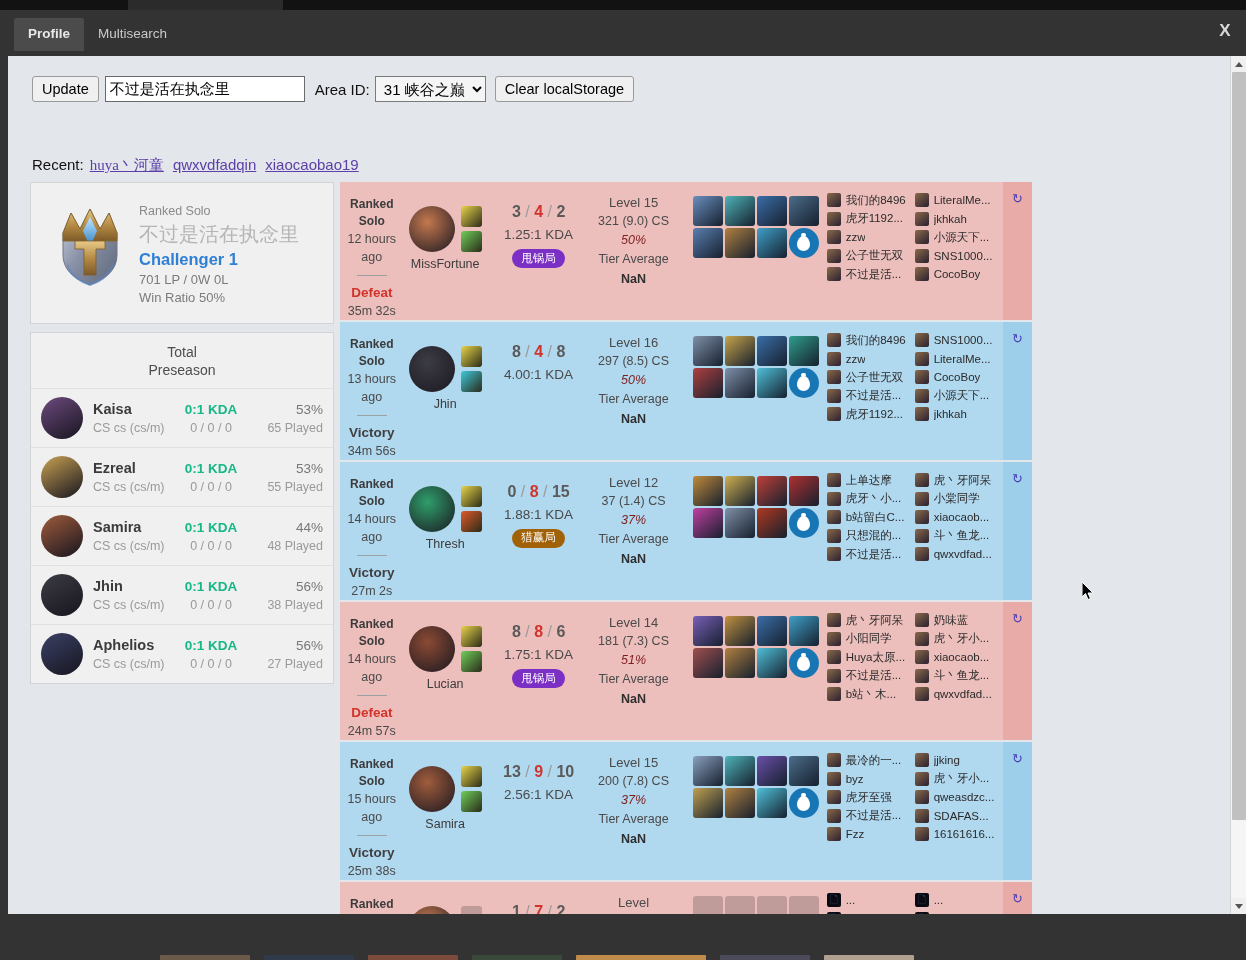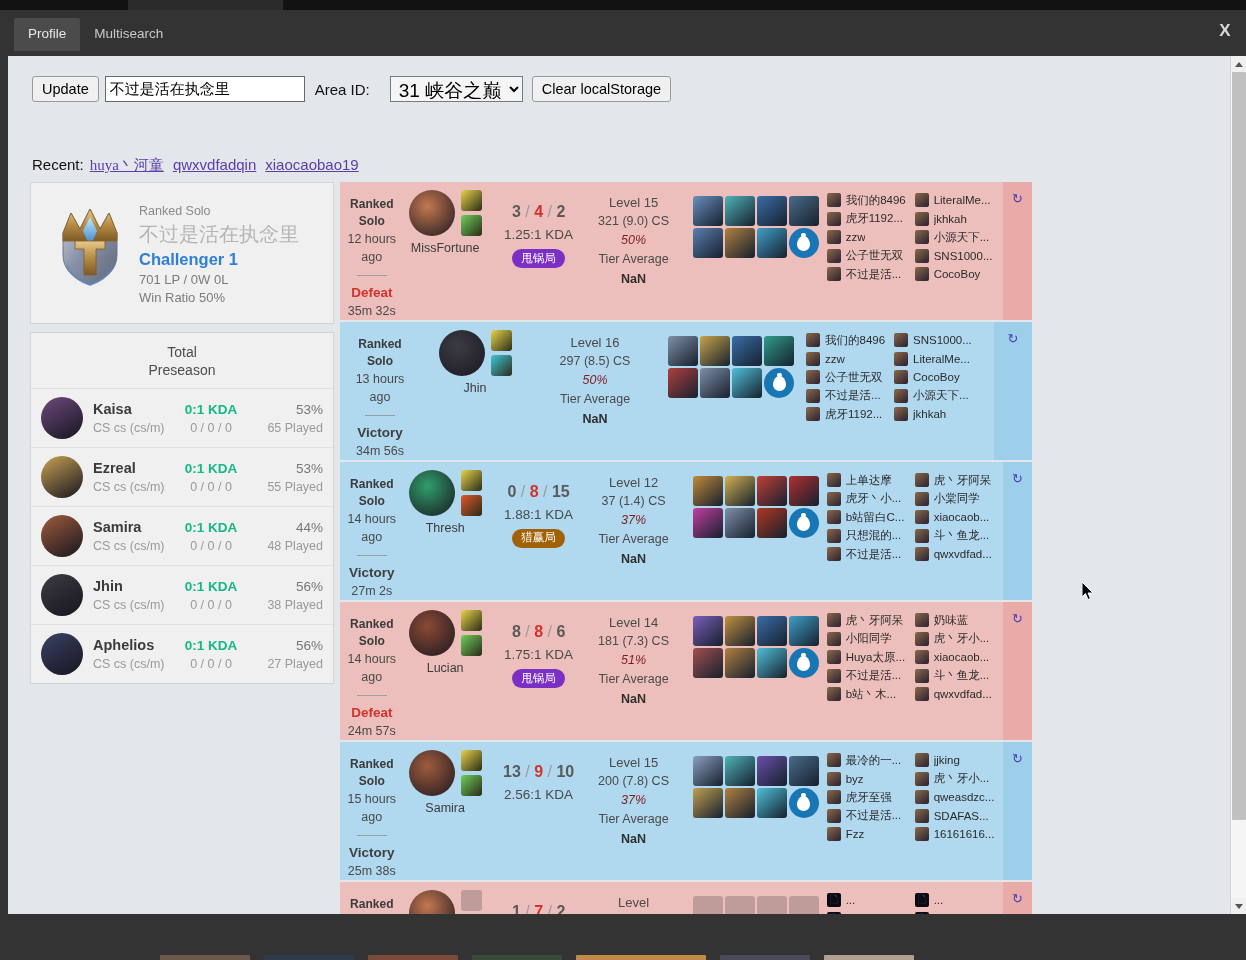--- a/index.html
+++ b/index.html
@@ -20,21 +20,21 @@
   .window {
     position:absolute; left:0; top:10px; width:1246px; height:912px;
     background:#333333;
   }
   .titlebar { position:relative; height:46px; background:#333333; }
   .tabs { position:absolute; left:14px; top:8px; display:flex; align-items:flex-end; }
   .tab {
     padding:9px 14px 10px 14px; font-size:13.5px; color:#c9c9c9;
     background:transparent; cursor:default; line-height:1;
   }
-  .tab.active { background:#4b4b4b; color:#e8e8e8; border-radius:2px 2px 0 0; }
+  .tab.active { background:#4b4b4b; color:#e8e8e8; border-radius:2px 2px 0 0;font-weight:bold; }
   .close-x {
     position:absolute; right:10px; top:21px; transform:translateY(-50%);
     color:#d8d8d8; font-size:17px; font-weight:bold; font-family:"Liberation Sans", sans-serif;
     width:22px; height:22px; line-height:22px; text-align:center; cursor:pointer;
   }
 
   
   .viewport {
     position:absolute; left:8px; top:46px; width:1230px; height:858px;
     background:#e3e6ea; overflow:hidden;
@@ -48,21 +48,21 @@
     background:#f0f0f0; border:1px solid #9a9a9a; border-radius:3px;
     padding:3px 9px; cursor:pointer; line-height:18px;
   }
   .textinput {
     margin-left:6px; width:200px; height:26px; border:1px solid #6a6a6a;
     background:#fff; font-size:15px; padding:2px 4px; color:#000;
     font-family:"Liberation Sans", sans-serif;
   }
   .arealabel { margin-left:10px; font-size:15px; color:#111; }
   .selectbox {
-    margin-left:20px; height:26px; font-size:19px; padding:2px 4px;
+    margin-left:5px; height:26px; font-size:15px; padding:2px 4px;
     border:1px solid #7a7a7a; background:#f5f5f5; color:#000;
     font-family:"Liberation Sans", sans-serif;
   }
   .btn-clear { margin-left:9px; }
 
   .recent { position:absolute; left:24px; top:100px; font-size:15px; color:#111; }
   .recent a { color:#5c3fa8; text-decoration:underline; margin-left:9px; cursor:pointer; }
   .recent a:first-of-type { margin-left:6px;font-family:Liberation Serif, serif; }
 
   
@@ -100,21 +100,21 @@
 
   .m-info { width:76px; padding:14px 0 0 4px; text-align:center; }
   .m-queue { font-size:12px; color:#3b3b3b; font-weight:bold; line-height:17px; }
   .m-ago { font-size:12.5px; color:#4a4a4a; line-height:18px; }
   .m-sep { width:30px; height:1px; background:#9aa0a4; margin:9px auto 8px auto; }
   .m-result { font-size:13.5px; font-weight:bold; line-height:18px; }
   .m-result.win { color:#404040; }
   .m-result.loss { color:#d0342c; }
   .m-dur { font-size:12.5px; color:#4a4a4a; line-height:18px; }
 
-  .m-champ { width:118px; padding:8px 0 0 0; position:relative; text-align:center; }
+  .m-champ { width:118px; padding:24px 0 0 0; position:relative; text-align:center; }
   .m-champ-row { display:flex; justify-content:center; align-items:flex-start; gap:6px; }
   .m-portrait { width:46px; height:46px; border-radius:50%; overflow:hidden; position:relative; }
   .m-spells { display:flex; flex-direction:column; gap:4px; }
   .m-spell { width:21px; height:21px; border-radius:3px; position:relative; overflow:hidden; }
   .m-spell.empty { background:#bf9b99; }
   .m-champname { font-size:12.5px; color:#3b3b3b; margin-top:4px; line-height:17px; }
 
   .m-kda { width:124px; padding:18px 0 0 0; text-align:center; }
   .m-kda-line { font-size:16px; font-weight:bold; color:#5a5a5a; line-height:24px; }
   .m-kda-line .d { color:#d0342c; }
@@ -437,20 +437,24 @@
               <div class="m-champ">
                 <div class="m-champ-row">
                   <div class="m-portrait" style="background:radial-gradient(circle at 40% 35%,#3c3c44,#1a1720);"></div>
                   <div class="m-spells">
                     <div class="m-spell" style="background:linear-gradient(135deg,#e8d44a,#2a2a18);"></div>
                     <div class="m-spell" style="background:linear-gradient(135deg,#3fc8d8,#2a2a18);"></div>
                   </div>
                 </div>
                 <div class="m-champname">Jhin</div>
               </div>
+              <div class="m-kda">
+                <div class="m-kda-line"><span>8</span><span class="slash"> / </span><span class="d">4</span><span class="slash"> / </span><span>8</span></div>
+                <div class="m-kda-ratio">4.00:1 KDA</div>
+              </div>
               <div class="m-stats">
                 <div class="m-stat level">Level 16</div>
                 <div class="m-stat">297 (8.5) CS</div>
                 <div class="m-stat kp">50%</div>
                 <div class="m-stat">Tier Average</div>
                 <div class="m-stat nan">NaN</div>
               </div>
               <div class="m-items">
                 <div class="m-items-grid">
                   <div class="m-item" style="background:linear-gradient(140deg,#8090a8,#16202e);"></div>

